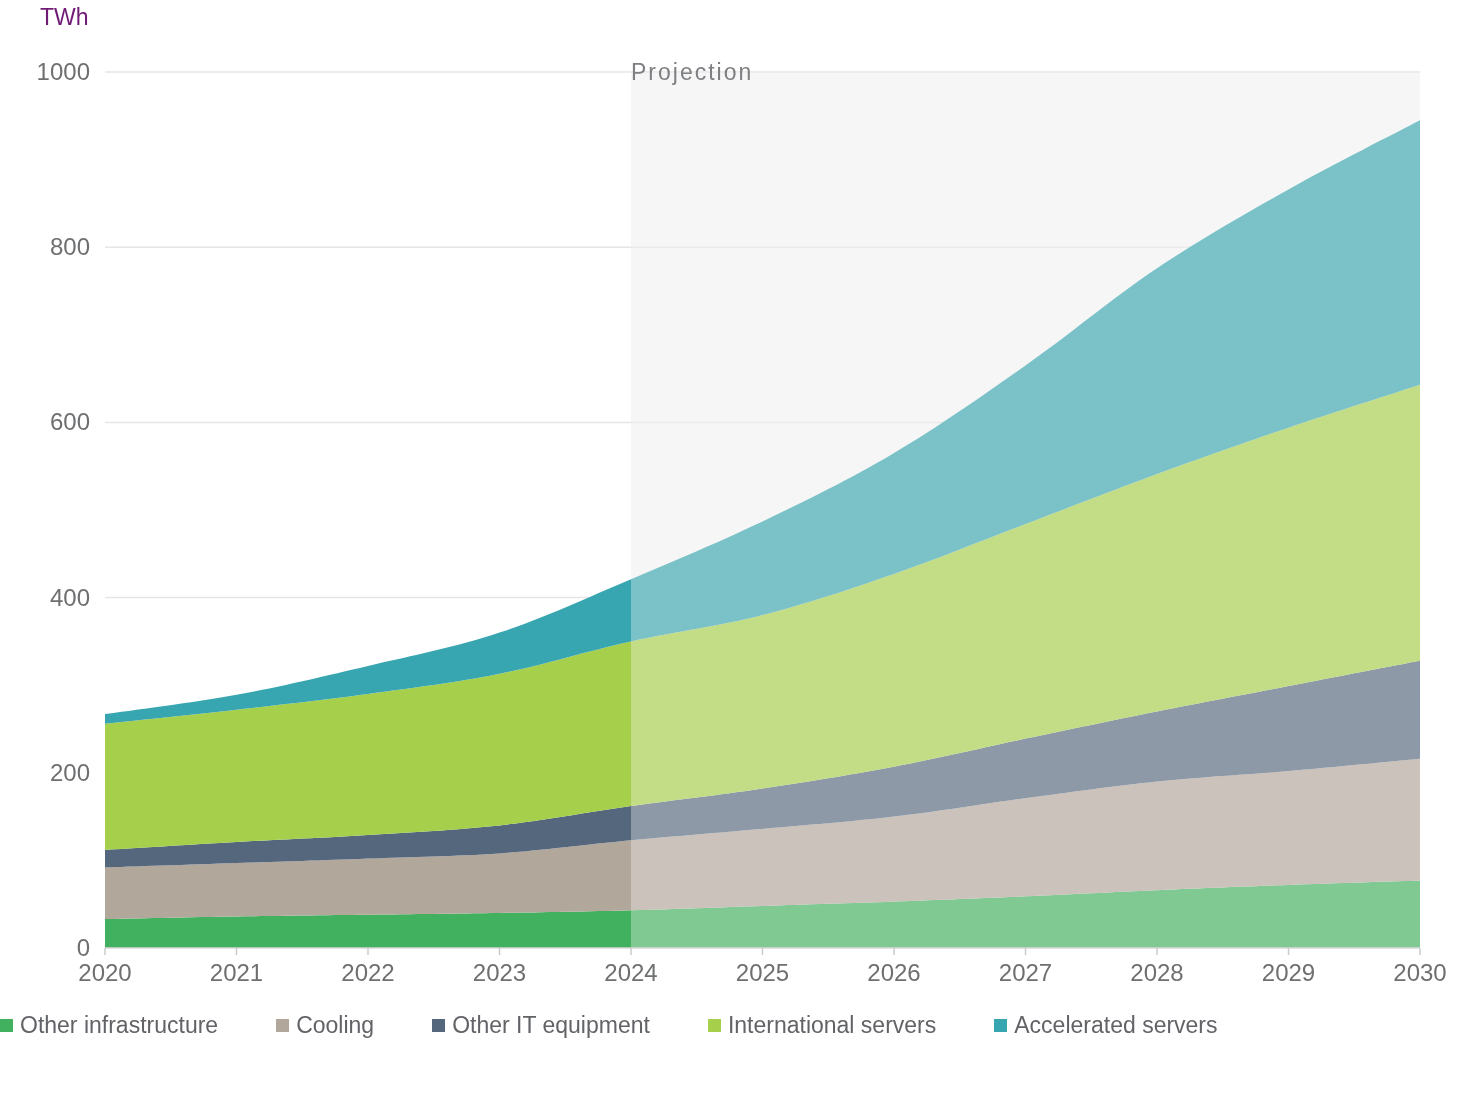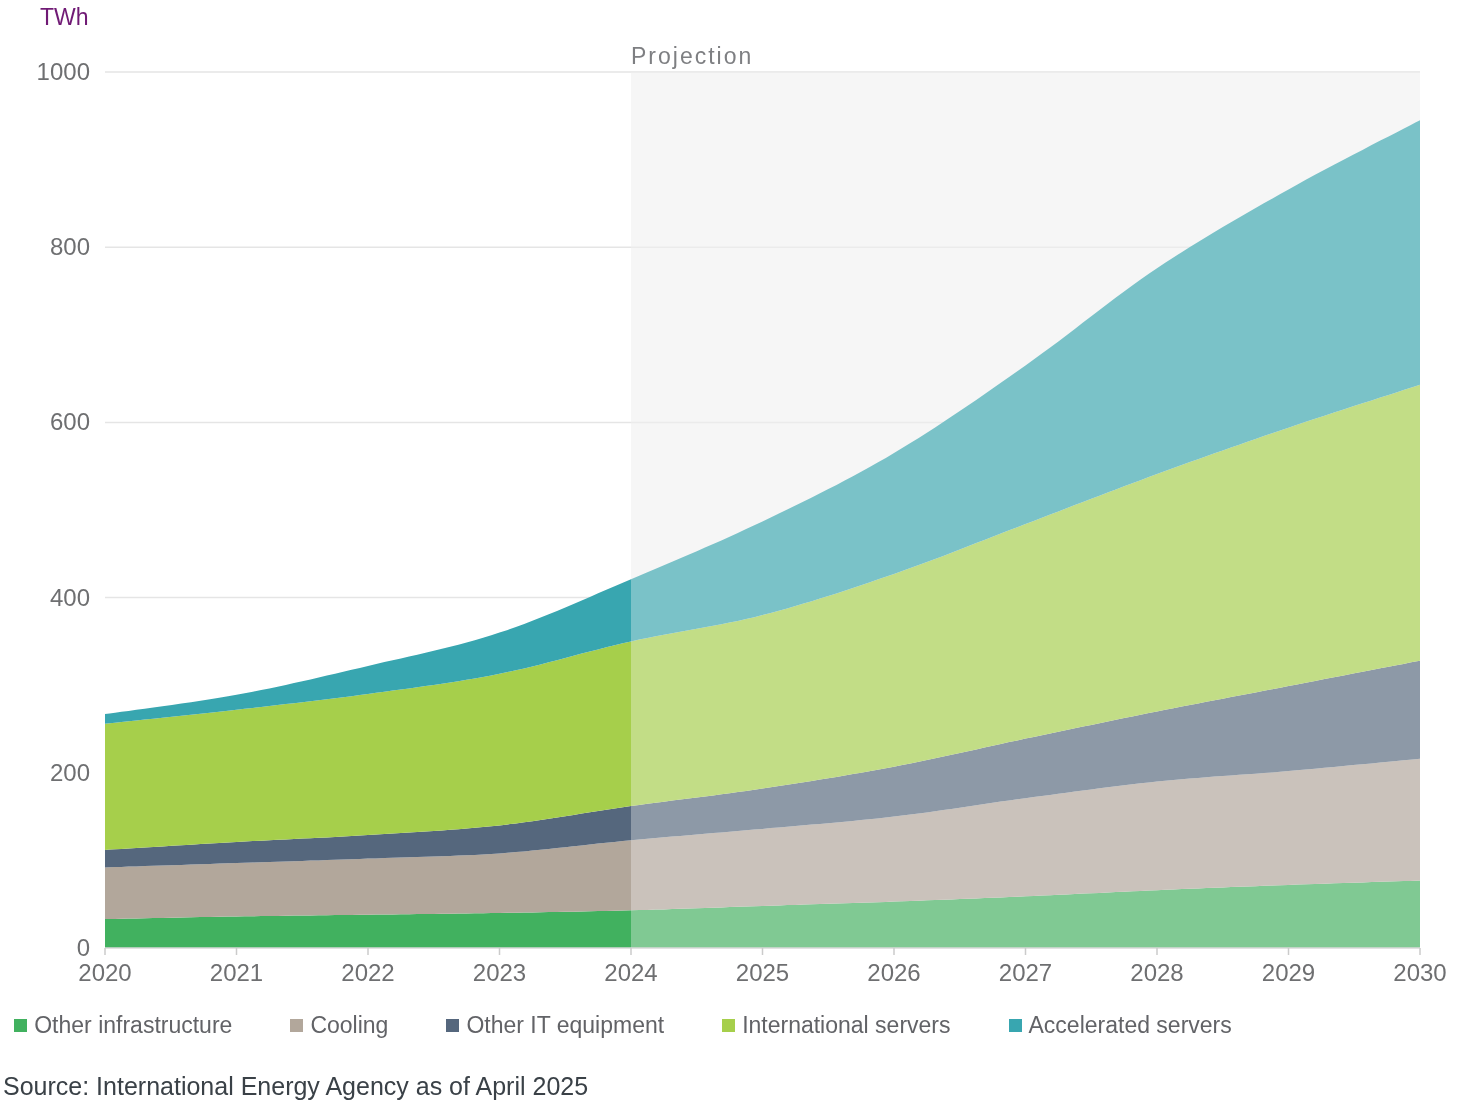--- a/index.html
+++ b/index.html
@@ -6,24 +6,24 @@
   #canvas{
     position:relative;
     width:1473px;height:1116px;
     background:#ffffff;
     font-family:"Liberation Sans","DejaVu Sans",sans-serif;
     overflow:hidden;
   }
   #chart-svg-wrap{position:absolute;left:0;top:0;width:1473px;height:1000px;}
   .overlay-label{position:absolute;color:#66676a;font-size:23px;}
   #unit-label{left:40px;top:4px;color:#701a75;}
-  #projection-label{left:631px;top:43px;color:#7e7f82;letter-spacing:2px;}
+  #projection-label{left:631px;top:59px;color:#7e7f82;letter-spacing:2px;}
   #legend{
     position:absolute;left:0;top:1012px;width:1246px;
-    display:flex;justify-content:center;align-items:center;gap:58px;
+    display:flex;align-items:center;gap:58px;
   }
   .legend-item{display:flex;align-items:center;}
   .legend-swatch{width:13px;height:13px;margin-right:7px;flex:0 0 auto;}
   .legend-label{font-size:23px;color:#626367;white-space:nowrap;}
   #source-text{
     position:absolute;left:3px;top:1072px;
     font-size:25px;color:#3a4147;
   }
 </style>
 </head>
@@ -90,14 +90,13 @@
       </div>
       <div class="legend-item">
         <span class="legend-swatch" style="background: rgb(166, 207, 75);"></span>
         <span class="legend-label">International servers</span>
       </div>
       <div class="legend-item">
         <span class="legend-swatch" style="background: rgb(56, 166, 176);"></span>
         <span class="legend-label">Accelerated servers</span>
       </div>
     </div>
-  <div id="source-text">Source: International Energy Agency as of April 2025</div>
 </div>
 
 </body></html>

